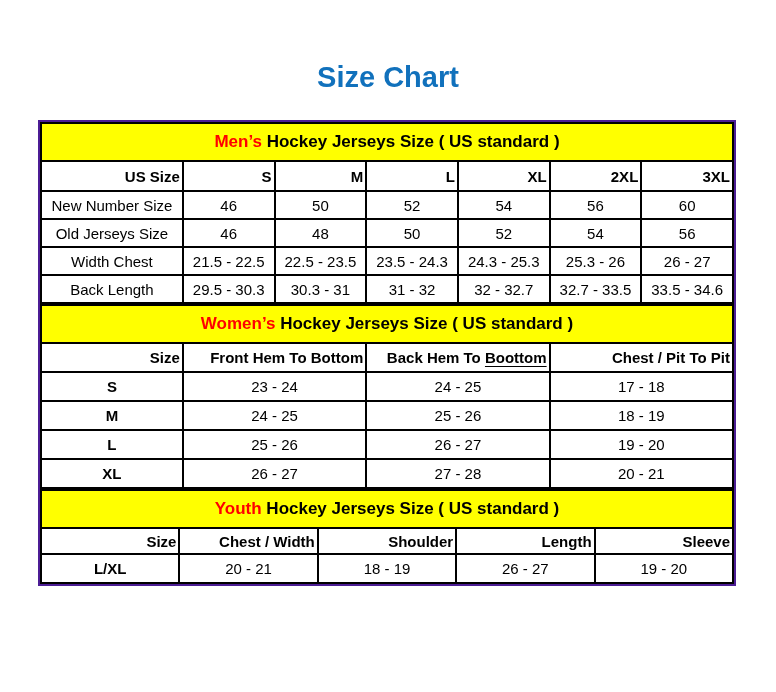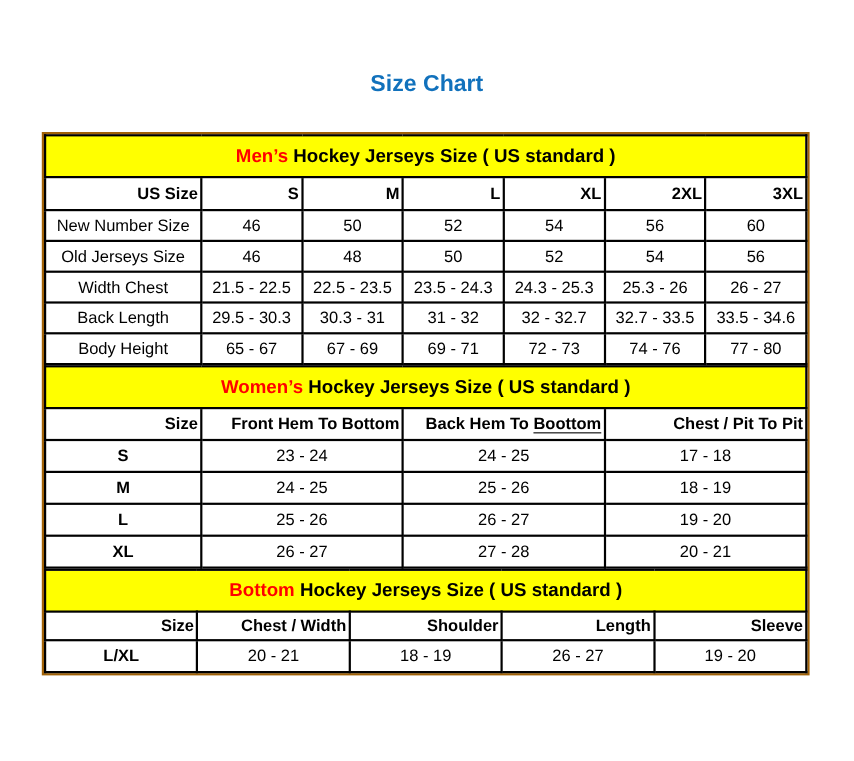--- a/index.html
+++ b/index.html
@@ -14,29 +14,29 @@
     height: 692px;
     background: #ffffff;
     box-sizing: border-box;
     padding-top: 60px;
     overflow: hidden;
   }
   .page-title {
     margin: 0 0 26px 0;
     text-align: center;
     color: #1171BC;
-    font-size: 21px;
+    font-size: 29px;
     line-height: 34px;
     font-weight: bold;
     letter-spacing: 0px;
   }
   .tables-wrap {
     margin-left: 38px;
     width: 698px;
-    border: 2px solid #a16207;
+    border: 2px solid #4c1d95;
     box-sizing: border-box;
   }
   table {
     border-collapse: collapse;
     width: 100%;
     table-layout: fixed;
   }
   td, th {
     border: 2px solid #000;
     text-align: center;
@@ -129,29 +129,20 @@
         </tr>
         <tr class="data-row">
           <td>Back Length</td>
           <td>29.5 - 30.3</td>
           <td>30.3 - 31</td>
           <td>31 - 32</td>
           <td>32 - 32.7</td>
           <td>32.7 - 33.5</td>
           <td>33.5 - 34.6</td>
         </tr>
-        <tr class="data-row">
-          <td>Body Height</td>
-          <td>65 - 67</td>
-          <td>67 - 69</td>
-          <td>69 - 71</td>
-          <td>72 - 73</td>
-          <td>74 - 76</td>
-          <td>77 - 80</td>
-        </tr>
       </tbody>
     </table>
 
     <table class="women">
       <colgroup>
           <col style="width:20.5%">
           <col span="3">
         </colgroup>
       <tbody>
         <tr class="section-row">
@@ -186,21 +177,21 @@
           <td>26 - 27</td>
           <td>27 - 28</td>
           <td>20 - 21</td>
         </tr>
       </tbody>
     </table>
 
     <table class="youth">
       <tbody>
         <tr class="section-row">
-          <td colspan="5"><span class="accent-red">Bottom</span><span> Hockey Jerseys Size ( US standard )</span></td>
+          <td colspan="5"><span class="accent-red">Youth</span><span> Hockey Jerseys Size ( US standard )</span></td>
         </tr>
         <tr class="cols-row">
           <th>Size</th>
           <th>Chest / Width</th>
           <th>Shoulder</th>
           <th>Length</th>
           <th>Sleeve</th>
         </tr>
         <tr class="data-row">
           <td>L/XL</td>

